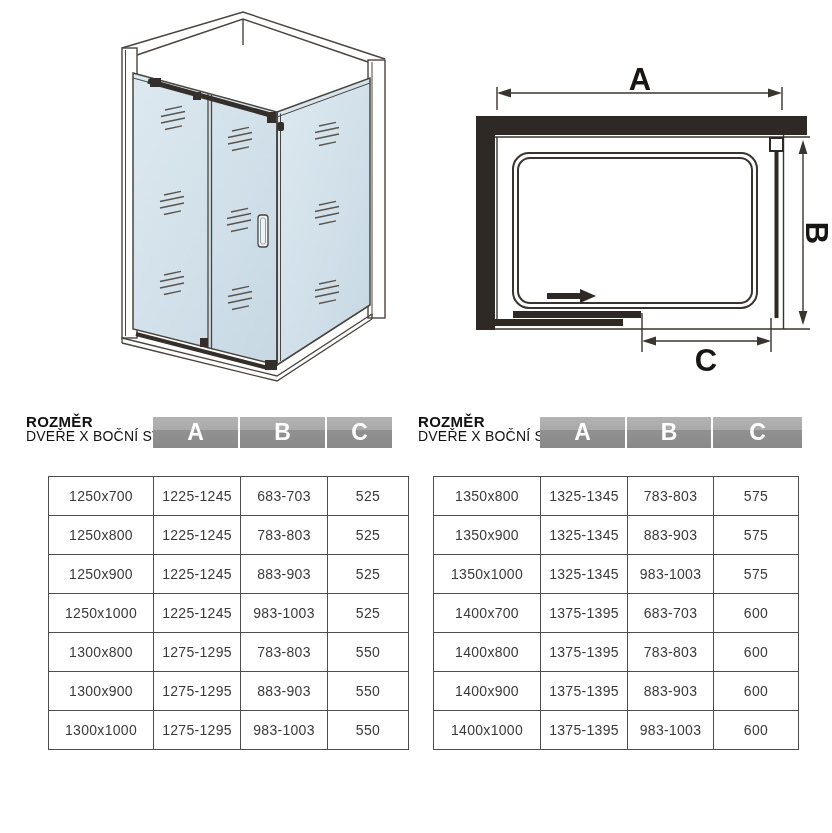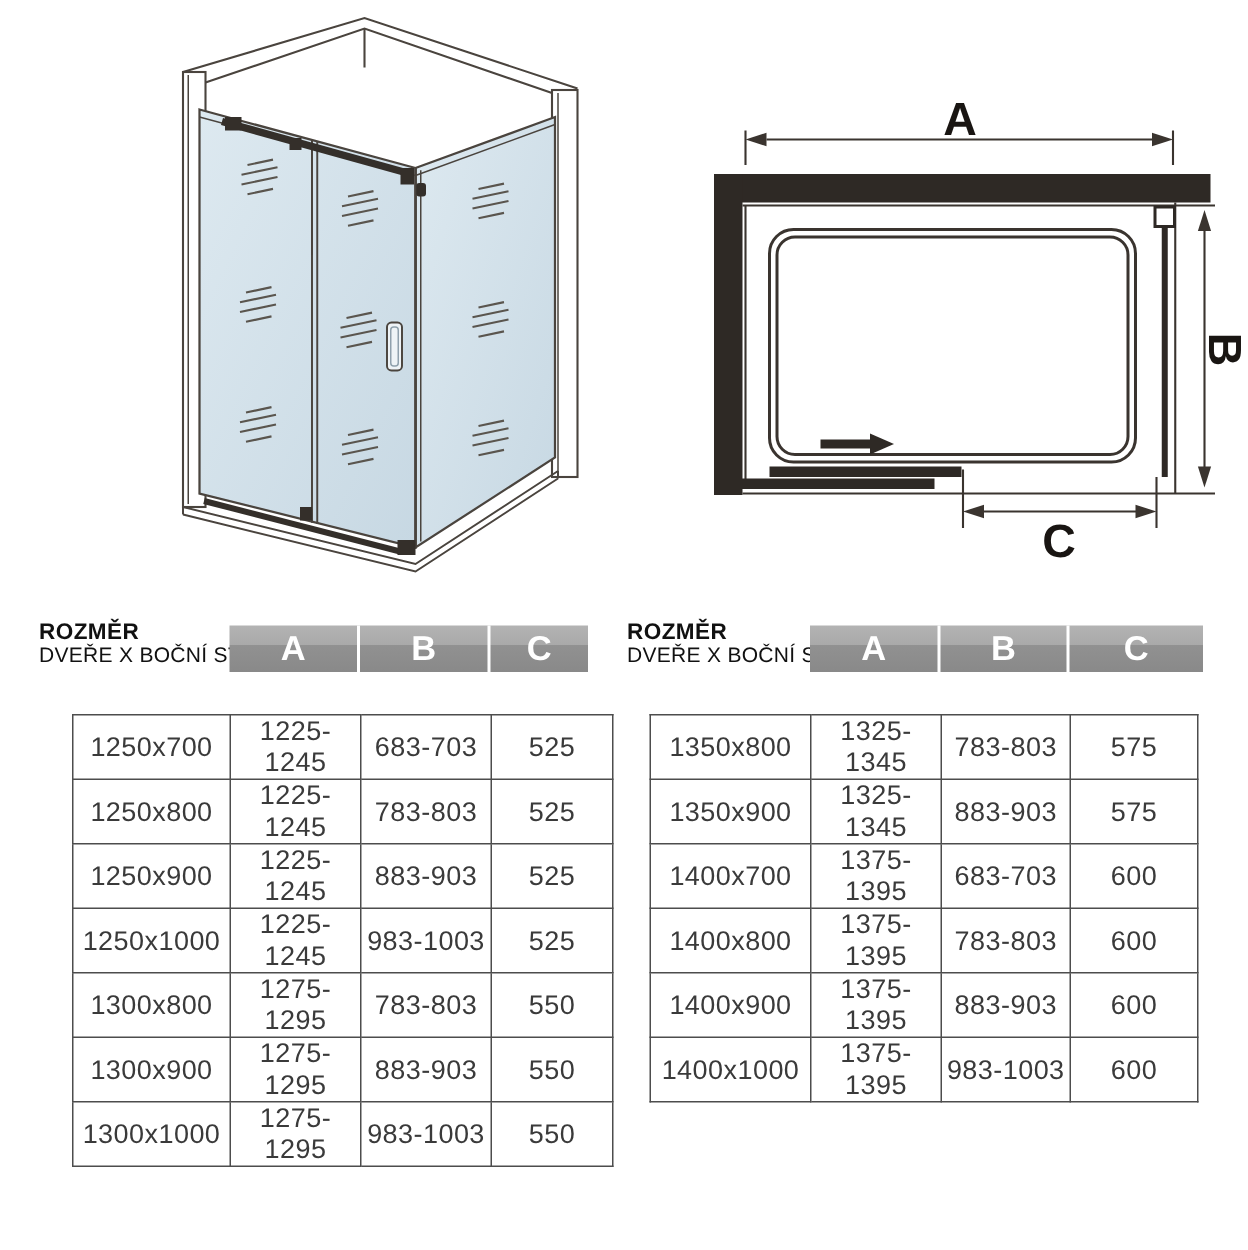--- a/index.html
+++ b/index.html
@@ -24,21 +24,21 @@
             color:#fff;font-size:23px;font-weight:bold;border-right:2px solid #fff;box-sizing:border-box;}
   .abc-cell:last-child{border-right:none;}
   .abc-left .abc-cell:nth-child(1){width:87px;}
   .abc-left .abc-cell:nth-child(2){width:87px;}
   .abc-left .abc-cell:nth-child(3){width:65px;}
   .abc-right .abc-cell:nth-child(1){width:87px;}
   .abc-right .abc-cell:nth-child(2){width:86px;}
   .abc-right .abc-cell:nth-child(3){width:89px;}
 
   table.dim{position:absolute;top:476px;border-collapse:collapse;table-layout:fixed;
-            font-size:18px;color:#3a3a3a;}
+            font-size:14px;color:#3a3a3a;}
   table.dim td{border:1px solid #4d4d4d;height:38px;text-align:center;vertical-align:middle;
                padding:0;letter-spacing:.3px;}
   .tbl-left{left:48px;width:360px;}
   .tbl-right{left:433px;width:365px;}
 </style>
 </head>
 <body>
 
 <div class="page">
 
@@ -263,20 +263,26 @@
           <td>783-803</td>
           <td>575</td>
         </tr>
         <tr>
           <td>1350x900</td>
           <td>1325-1345</td>
           <td>883-903</td>
           <td>575</td>
         </tr>
         <tr>
+          <td>1350x1000</td>
+          <td>1325-1345</td>
+          <td>983-1003</td>
+          <td>575</td>
+        </tr>
+        <tr>
           <td>1400x700</td>
           <td>1375-1395</td>
           <td>683-703</td>
           <td>600</td>
         </tr>
         <tr>
           <td>1400x800</td>
           <td>1375-1395</td>
           <td>783-803</td>
           <td>600</td>

